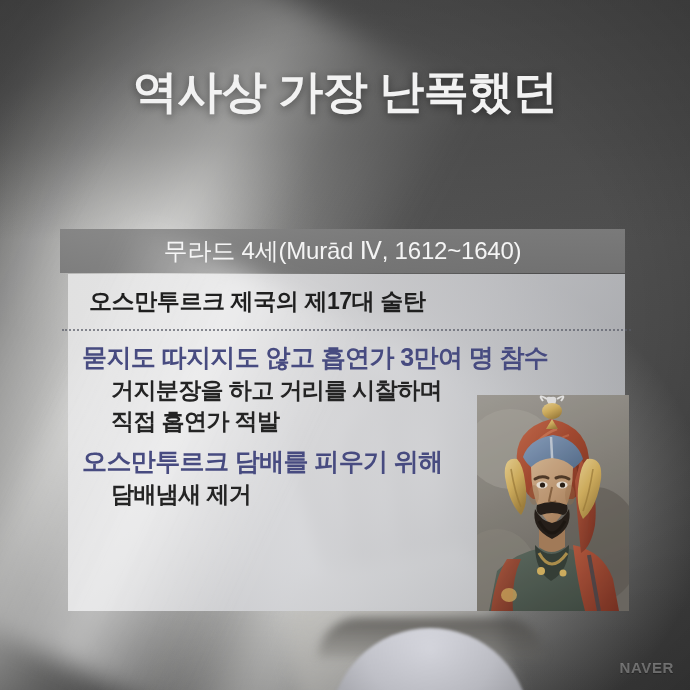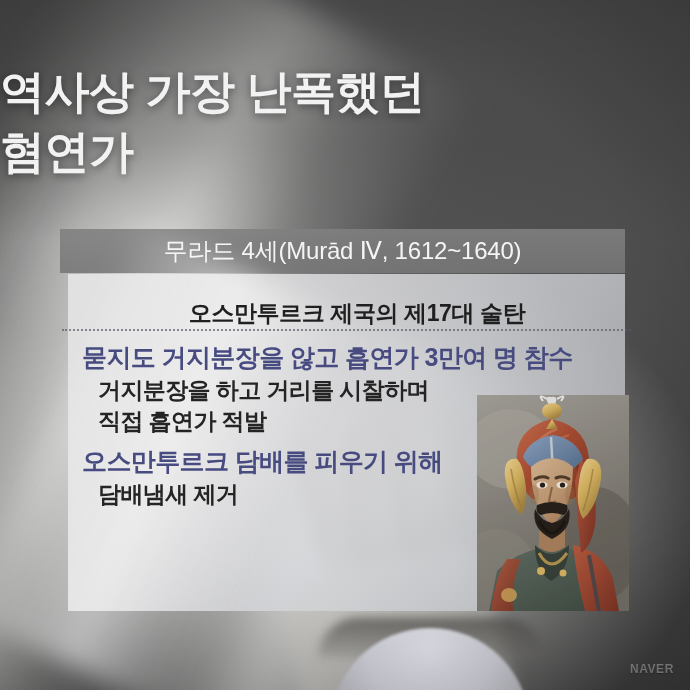--- a/index.html
+++ b/index.html
@@ -98,21 +98,21 @@
   .bg-dark-top {
     position: absolute;
     left: 0; top: 0; right: 0; height: 240px;
     background: linear-gradient(180deg, rgba(60,60,60,0.55) 0%, rgba(60,60,60,0.30) 60%, rgba(60,60,60,0.0) 100%);
   }
 
   
   .headline {
     position: absolute;
     left: 0; right: 0; top: 62px;
-    text-align: left;
+    text-align: center;
     color: #f2f2f2;
     font-size: 45px;
     font-weight: bold;
     line-height: 1.34;
     letter-spacing: -0.5px;
     text-shadow: 0 2px 8px rgba(0,0,0,0.45);
   }
 
   
   .name-band {
@@ -149,22 +149,22 @@
     position: absolute;
     left: -40px; top: -20px;
     width: 260px; height: 430px;
     transform: rotate(25deg);
     background: linear-gradient(90deg, rgba(255,255,255,0.0), rgba(255,255,255,0.55) 50%, rgba(255,255,255,0.0));
     filter: blur(12px);
     pointer-events: none;
   }
   .sultan-line {
     position: absolute;
-    left: 0; right: 0; top: 24px;
-    text-align: center;
+    left: 0; right: 0; top: 12px;
+    text-align: left;
     color: #1f1f1f;
     font-size: 23px;
     font-weight: bold;
     letter-spacing: -0.4px;
     padding-left: 21px;
   }
   .dotted {
     position: absolute;
     left: -6px; right: -6px; top: 55px;
     height: 0;
@@ -184,41 +184,41 @@
     letter-spacing: -0.6px;
     white-space: nowrap;
   }
   .sub {
     color: #242424;
     font-size: 23px;
     font-weight: bold;
     line-height: 1.28;
     letter-spacing: -0.6px;
     white-space: nowrap;
-    margin-left: 16px;
+    margin-left: 29px;
     margin-top: 2px;
   }
   .sub.indent2 { }
 
   
   .portrait {
     position: absolute;
     left: 477px; top: 395px;
     width: 152px; height: 216px;
     overflow: hidden;
     background: linear-gradient(180deg, #8f8d86 0%, #7d7a73 40%, #6d6a63 100%);
   }
   .portrait svg { display: block; }
 
   
   .watermark {
     position: absolute;
     right: 16px; bottom: 14px;
     color: rgba(214,214,214,0.40);
-    font-size: 12px;
+    font-size: 15px;
     font-weight: bold;
     letter-spacing: 0.6px;
     text-shadow: 0 1px 1px rgba(0,0,0,0.30);
   }
 </style>
 </head>
 <body>
 
 <div id="card">
 
@@ -229,35 +229,34 @@
   <div class="hand hand-b"></div>
   <div class="hand hand-c"></div>
   <div class="arm"></div>
   <div class="bottom-blob-edge"></div>
   <div class="bottom-blob"></div>
   <div class="bg-dark-top"></div>
   <div class="bg-vignette"></div>
 
   <div class="headline">
     <div>역사상 가장 난폭했던</div>
-    <div>혐연가</div>
   </div>
 
   <div class="name-band">
     <div class="txt">무라드 4세(Murād Ⅳ, 1612~1640)</div>
   </div>
 
   <div class="panel">
     <div class="panel-sheen"></div>
 
     <div class="sultan-line">오스만투르크 제국의 제17대 술탄</div>
     <div class="dotted"></div>
 
     <div class="block block-1">
-      <div class="lead">묻지도 거지분장을 않고 흡연가 3만여 명 참수</div>
+      <div class="lead">묻지도 따지지도 않고 흡연가 3만여 명 참수</div>
       <div class="sub">거지분장을 하고 거리를 시찰하며</div>
       <div class="sub indent2">직접 흡연가 적발</div>
     </div>
 
     <div class="block block-2">
       <div class="lead">오스만투르크 담배를 피우기 위해</div>
       <div class="sub indent2">담배냄새 제거</div>
     </div>
   </div>
 

